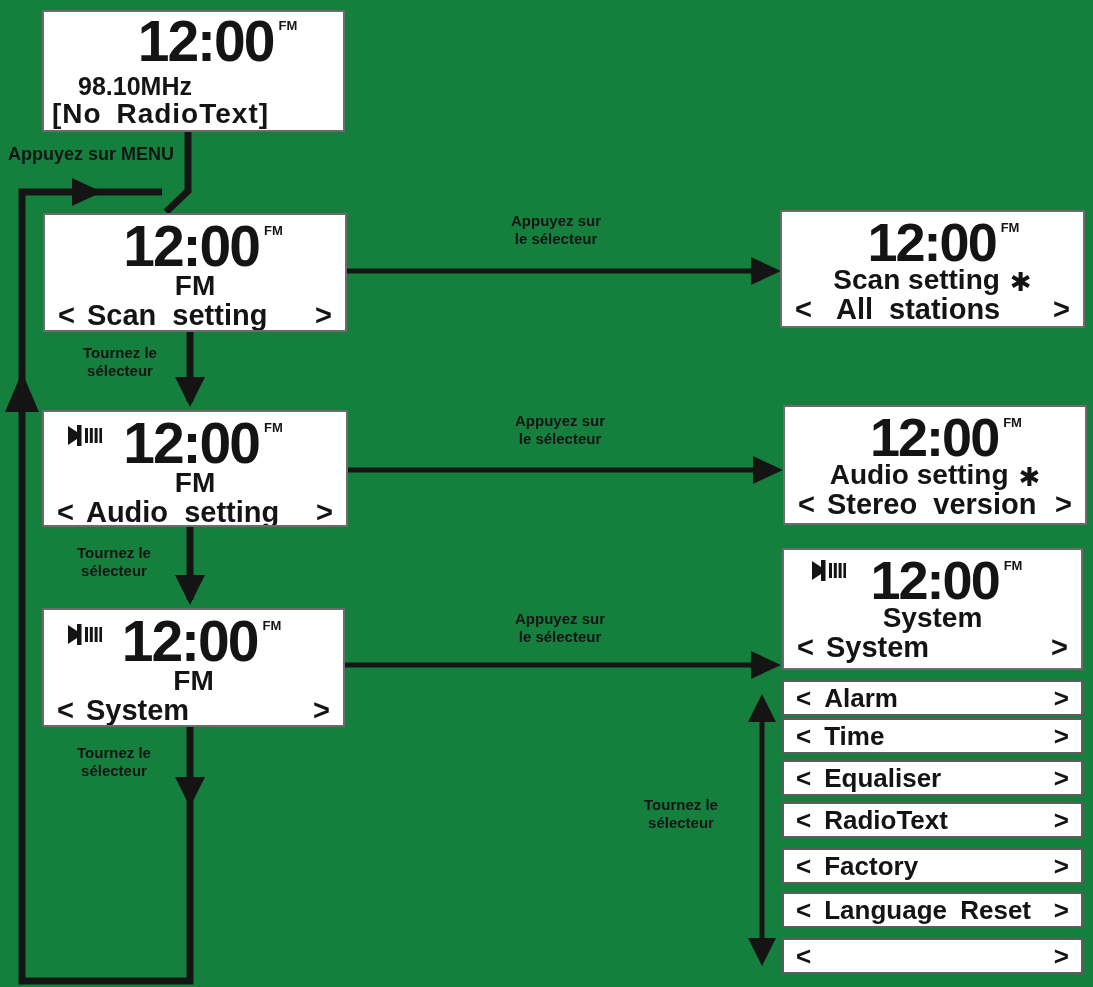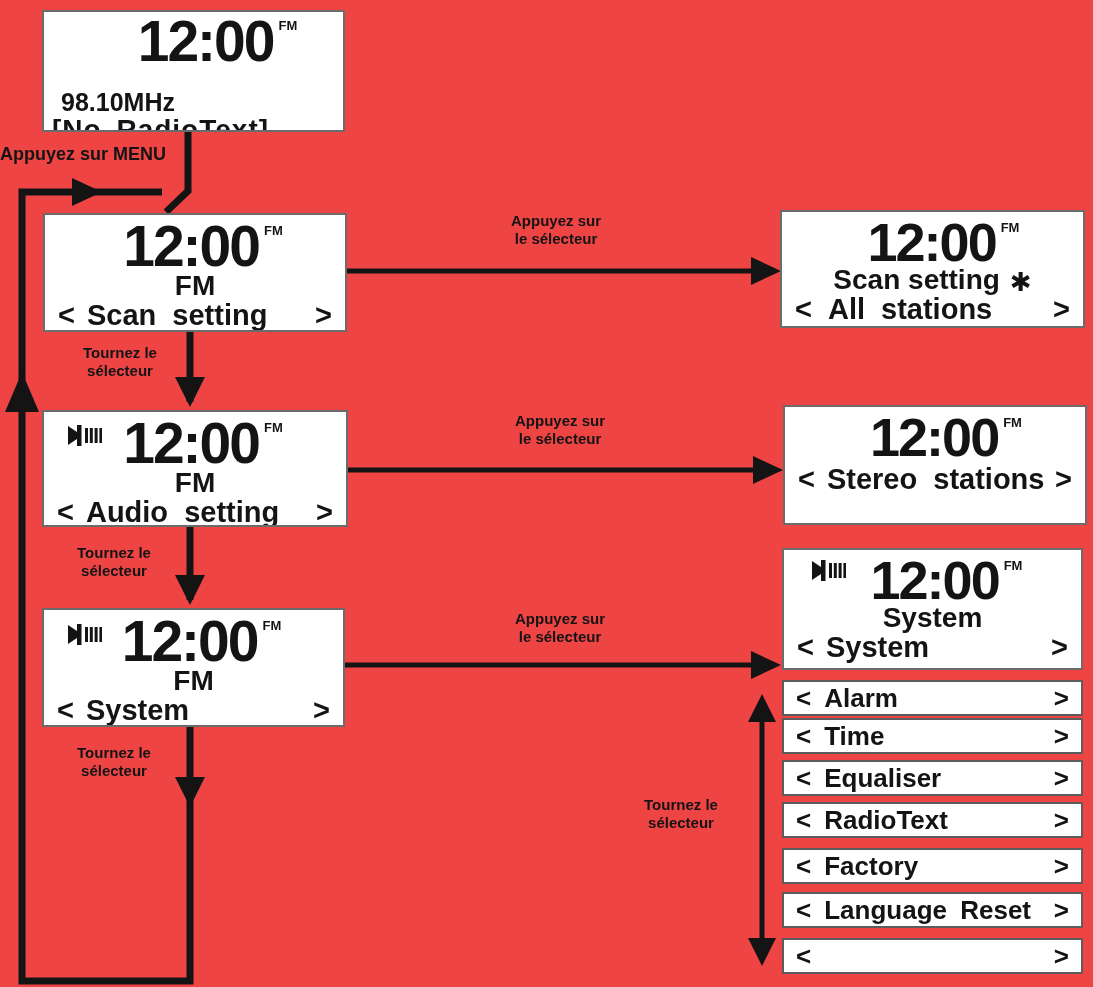--- a/index.html
+++ b/index.html
@@ -1,34 +1,34 @@
 <!DOCTYPE html>
 <html><head>
 <meta charset="utf-8">
 <style>
   html,body { margin:0; padding:0; background:#ffffff; }
   .canvas {
-    position:relative; width:1093px; height:987px; background:#ef4444;
+    position:relative; width:1093px; height:987px; background:#15803d;
     font-family:"Liberation Sans","DejaVu Sans",sans-serif; font-weight:bold; color:#141414;
     overflow:hidden;
   }
   svg.wires { position:absolute; left:0; top:0; z-index:1; }
 
   
   .screen {
     position:absolute; box-sizing:border-box; background:#ffffff;
     border:2px solid #6b6b6b; z-index:2; overflow:hidden;
   }
   .clock { text-align:center; font-size:57px; line-height:0.98; letter-spacing:-2px; margin-top:4px; white-space:nowrap; }
   .clock .ampm { font-size:13px; letter-spacing:0; vertical-align:top; position:relative; top:6px; margin-left:5px; }
   .midline { text-align:center; font-size:28px; line-height:1.02; margin-top:-3px; white-space:nowrap; }
   .titleline { text-align:center; font-size:28px; line-height:1.02; margin-top:-3px; white-space:nowrap; }
   .titleline .star { font-family:"DejaVu Sans",sans-serif; font-size:26px; margin-left:10px; position:relative; top:2px; }
   .itemrow { display:flex; justify-content:space-between; align-items:baseline; padding:0 13px; font-size:29px; line-height:1.05; word-spacing:8px; white-space:nowrap; }
-  .freqline { font-size:25px; line-height:1.05; padding-left:17px; margin-top:19px; white-space:nowrap; }
+  .freqline { font-size:25px; line-height:1.05; padding-left:34px; margin-top:3px; white-space:nowrap; }
   .radioline { font-size:28px; line-height:1.05; padding-left:8px; letter-spacing:1px; word-spacing:6px; white-space:nowrap; }
 
   .vol { position:absolute; width:34px; height:21px; }
 
   
   .menu-row {
     position:absolute; left:782px; width:301px; height:36px; box-sizing:border-box;
     background:#ffffff; border:2px solid #5c5c5c; z-index:2;
     display:flex; align-items:center; padding:0 12px; font-size:26px; word-spacing:6px; white-space:nowrap;
   }
@@ -119,30 +119,31 @@
       <span style="margin-left:12px; margin-right:auto;">System</span>
       <span>&gt;</span>
     </div>
   </div>
 
   <div class="screen" style="left:780px; top:210px; width:305px; height:118px;">
     <div class="clock" style="padding-left:22px; font-size:54px;"><span>12:00</span><span class="ampm">FM</span></div>
     <div class="titleline"><span>Scan setting</span><span class="star">✱</span></div>
     <div class="itemrow">
       <span>&lt;</span>
-      <span style="margin-left:16px; margin-right:auto;">All stations</span>
+      <span style="margin-left:24px; margin-right:auto;">All stations</span>
       <span>&gt;</span>
     </div>
   </div>
 
   <div class="screen" style="left:783px; top:405px; width:304px; height:120px;">
     <div class="clock" style="padding-left:22px; font-size:54px;"><span>12:00</span><span class="ampm">FM</span></div>
-    <div class="itemrow">
-      <span>&lt;</span>
-      <span style="margin-left:12px; margin-right:auto;">Stereo stations</span>
+    <div class="titleline"><span>Audio setting</span><span class="star">✱</span></div>
+    <div class="itemrow">
+      <span>&lt;</span>
+      <span style="margin-left:12px; margin-right:auto;">Stereo version</span>
       <span>&gt;</span>
     </div>
   </div>
 
   <div class="screen" style="left:782px; top:548px; width:301px; height:122px;">
     <svg class="vol" style="left:28px; top:10px;" viewBox="0 0 34 21">
       <polygon points="0,1 0,20 9,14 9,7" fill="#141414"></polygon>
         <rect x="9" y="0" width="4.5" height="21" fill="#141414"></rect>
       <rect x="17" y="3" width="3" height="15" fill="#141414"></rect>
         <rect x="21.8" y="3" width="3" height="15" fill="#141414"></rect>
@@ -186,21 +187,21 @@
   <div class="menu-row" style="top:892px;">
     <span>&lt;</span>
       <span class="lbl">Language Reset</span>
       <span class="chev-r">&gt;</span>
   </div>
   <div class="menu-row" style="top:938px;">
     <span>&lt;</span>
       <span class="chev-r">&gt;</span>
   </div>
 
-  <div class="flabel single" style="left:0; top:144px;">Appuyez sur MENU</div>
+  <div class="flabel single" style="left:8px; top:144px;">Appuyez sur MENU</div>
 
   <div class="flabel" style="left:68px; top:344px; width:104px;">
     <div>Tournez le</div>
     <div>sélecteur</div>
   </div>
   <div class="flabel" style="left:62px; top:544px; width:104px;">
     <div>Tournez le</div>
     <div>sélecteur</div>
   </div>
   <div class="flabel" style="left:62px; top:744px; width:104px;">

